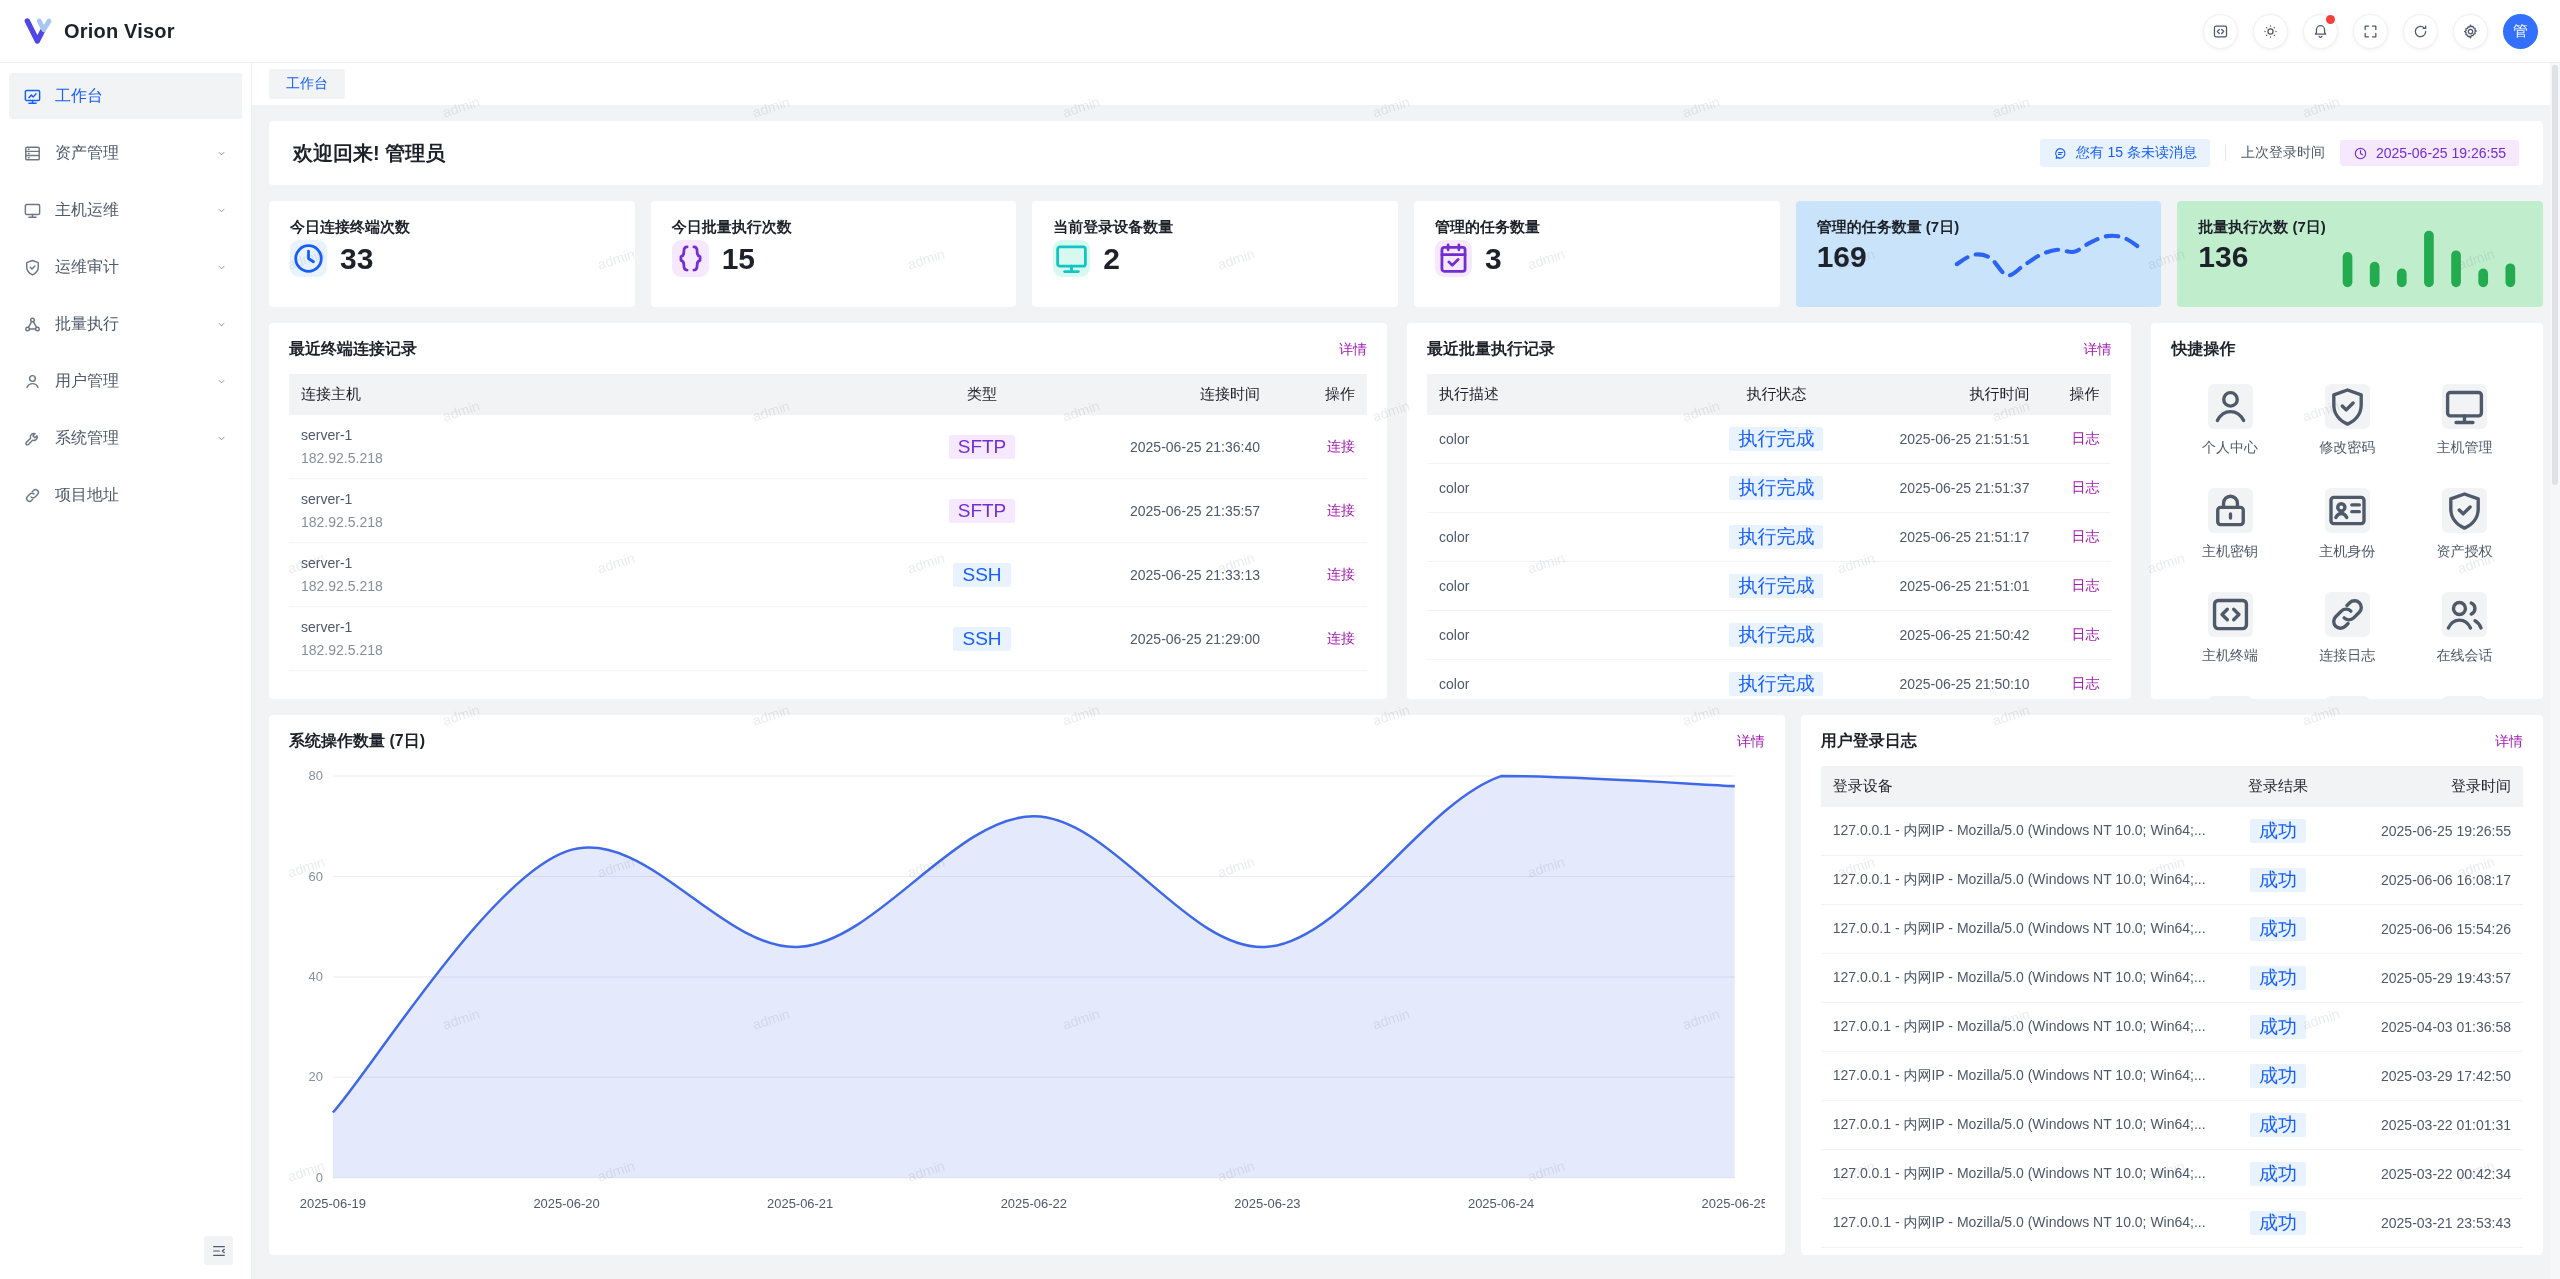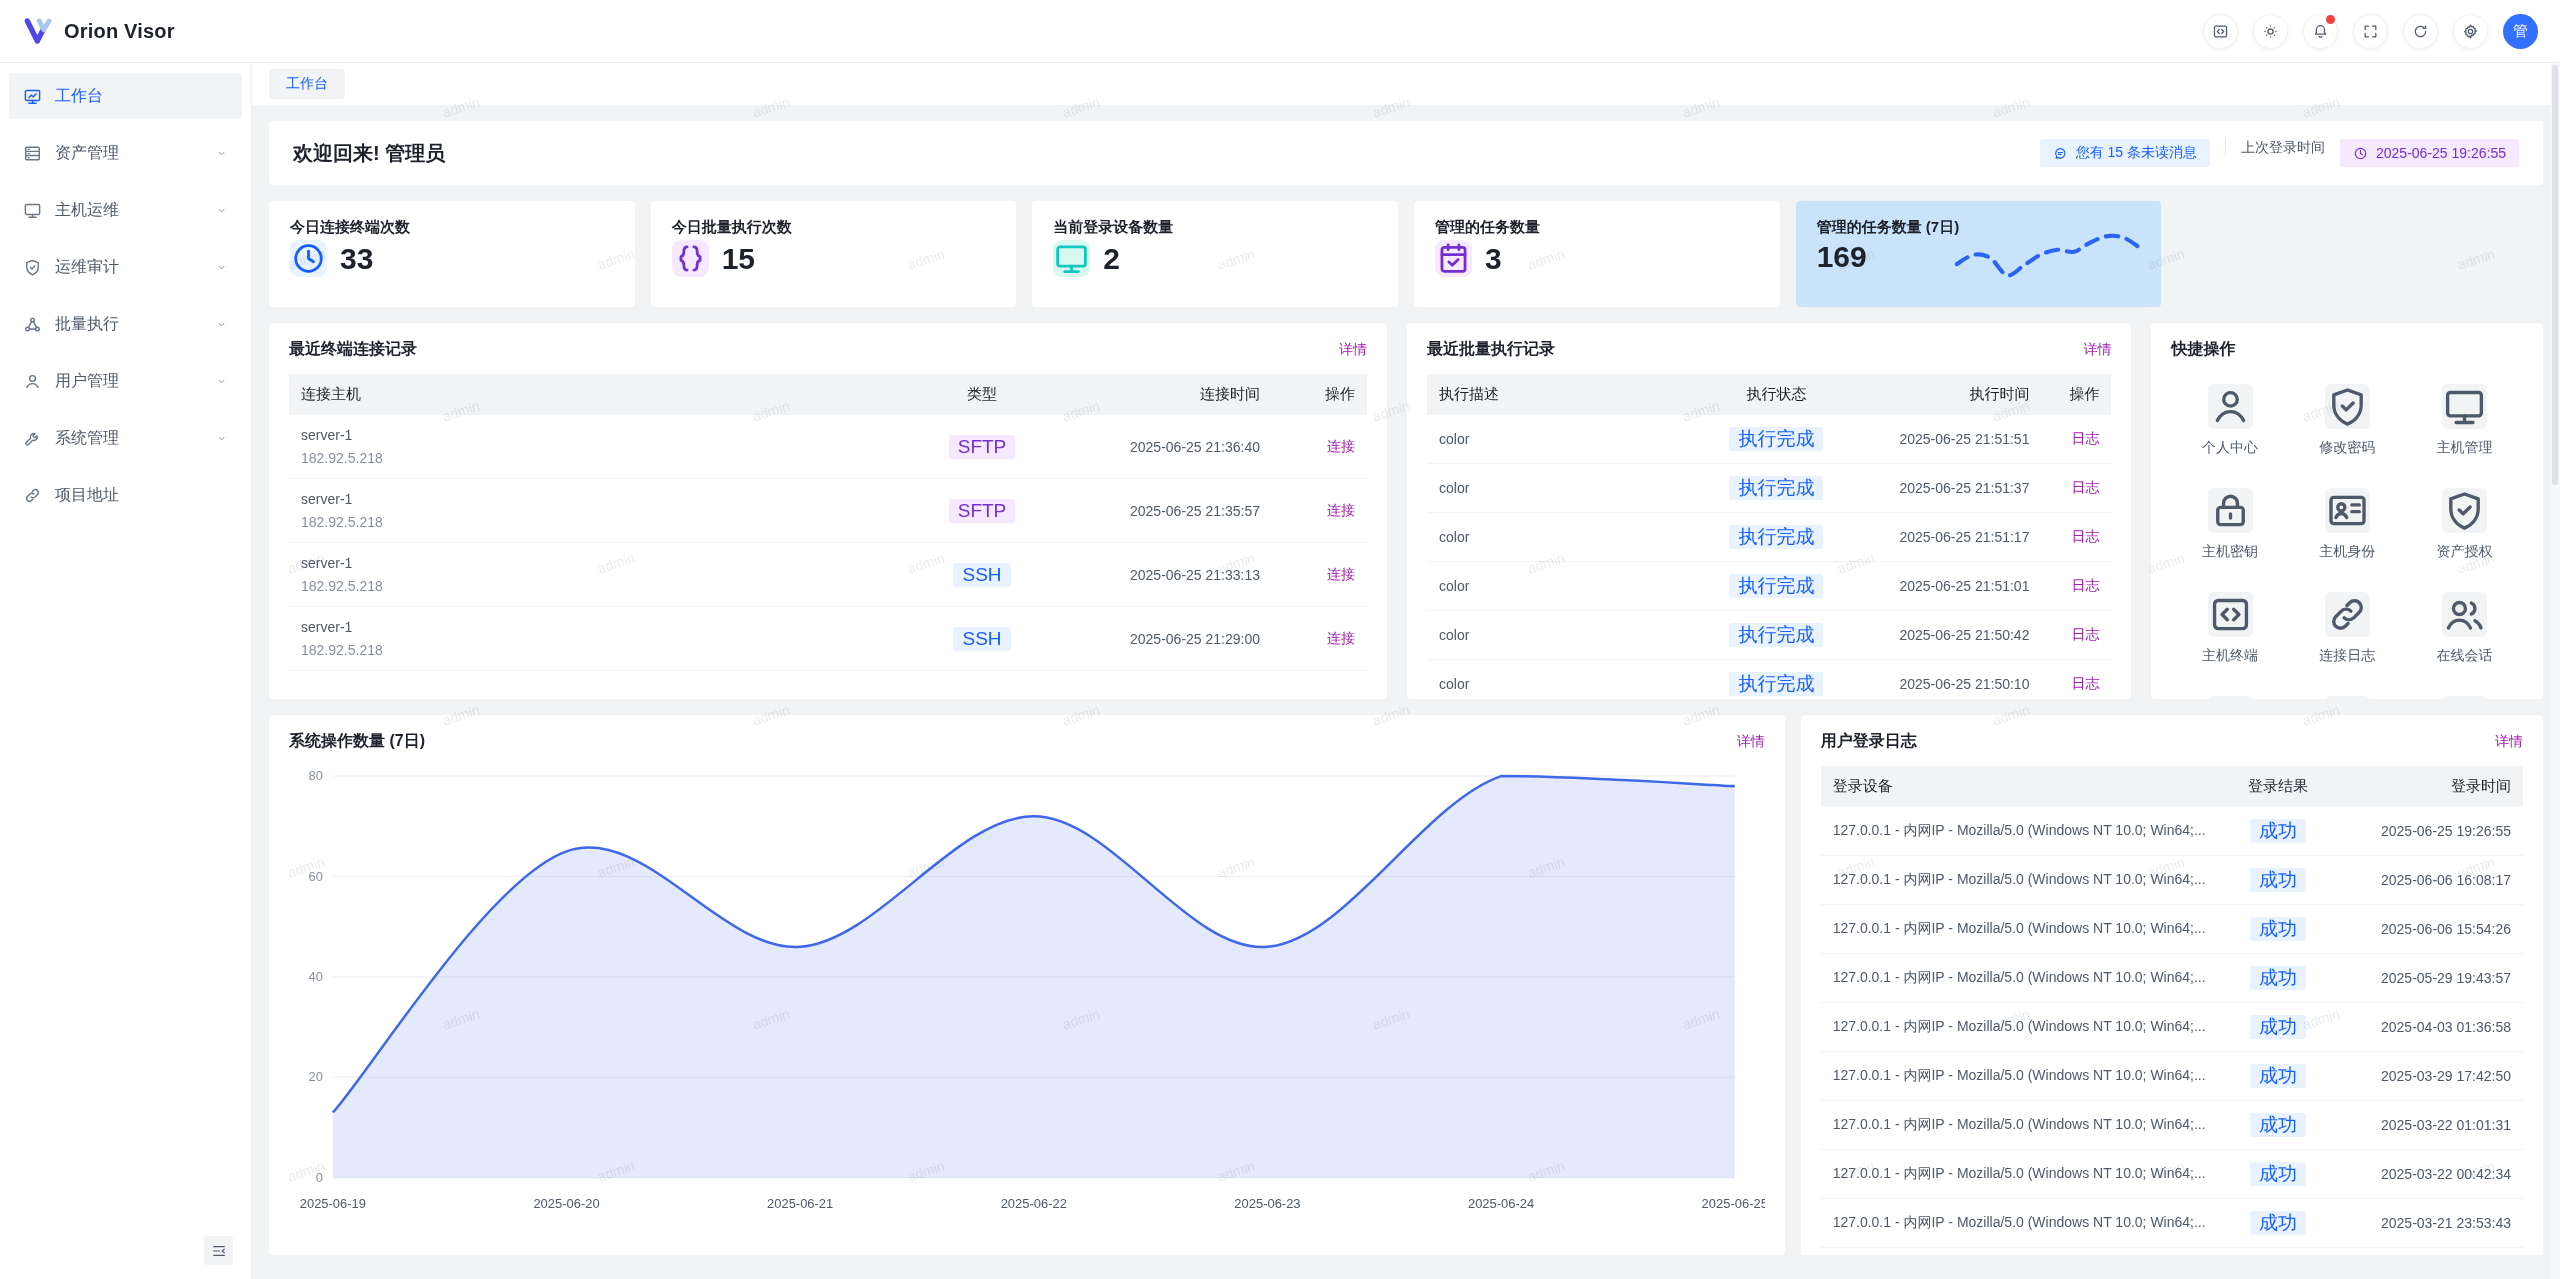--- a/index.html
+++ b/index.html
@@ -27,21 +27,21 @@
   .menu-item .chev{font-size:13px;color:#86909c}
   .collapse-btn{position:absolute;bottom:14px;right:18px;width:29px;height:29px;border-radius:3px;background:#f2f3f5;color:#4e5969;display:flex;align-items:center;justify-content:center;font-size:16px;cursor:pointer}
   
   main{flex:1;position:relative;overflow:hidden}
   .crumb-bar{height:42px;background:#fff;display:flex;align-items:center;padding:0 17px}
   .crumb-chip{background:#f2f3f5;color:#165dff;font-size:14px;padding:6px 17px;border-radius:3px;cursor:pointer}
   .content{padding:16px 17px;display:flex;flex-direction:column;gap:16px}
   
   .welcome-card{background:#fff;border-radius:4px;height:64px;display:flex;align-items:center;justify-content:space-between;padding:0 24px}
   .welcome-title{font-size:20px;font-weight:600}
-  .welcome-right{display:flex;gap:15px;font-size:14px}
+  .welcome-right{display:flex;align-items:center;gap:15px;font-size:14px}
   .chip{display:flex;align-items:center;gap:8px;padding:5px 13px;border-radius:3px;font-size:14px;cursor:pointer}
   .chip .icn{font-size:15px}
   .chip.blue{background:#e8f3ff;color:#165dff}
   .chip.purple{background:#f5e8ff;color:#722ed1}
   .vdiv{width:1px;height:16px;background:#e5e6eb}
   .last-login-label{color:#4e5969}
   
   .stats{display:grid;grid-template-columns:repeat(6,1fr);gap:16px}
   .stat-card{background:#fff;border-radius:4px;padding:17px 21px;height:106px;position:relative;overflow:hidden}
   .stat-title{font-size:15px;font-weight:600;color:#1d2129}
@@ -346,20 +346,35 @@
               <span class="stat-num">3</span>
             </div>
           </div>
           <div class="stat-card" style="background:#c9e3fa">
             <div class="stat-title">管理的任务数量 (7日)</div>
             <div class="stat-value-row">
               <span class="stat-num">169</span>
             </div>
             <svg class="mini-chart" viewBox="0 0 200 78" preserveAspectRatio="none">
               <path d="M 5 48.4 C 7.878787878787879 46.8 16.515151515151516 39.86666666666666 22.272727272727273 38.8 C 28.03030303030303 37.733333333333334 33.78787878787879 38.48 39.54545454545455 42 C 45.303030303030305 45.52 51.06060606060606 58.64 56.81818181818182 59.92 C 62.57575757575758 61.2 68.33333333333333 53.2 74.0909090909091 49.68 C 79.84848484848486 46.16 85.60606060606062 41.46666666666666 91.36363636363637 38.8 C 97.12121212121212 36.13333333333333 102.87878787878789 34.21333333333333 108.63636363636364 33.68 C 114.39393939393939 33.14666666666667 120.15151515151516 36.88 125.9090909090909 35.6 C 131.66666666666666 34.32 137.42424242424244 28.666666666666668 143.1818181818182 26 C 148.93939393939394 23.333333333333332 154.69696969696972 20.346666666666668 160.45454545454547 19.6 C 166.21212121212122 18.853333333333335 171.969696969697 19.386666666666663 177.72727272727275 21.519999999999996 C 183.4848484848485 23.65333333333333 192.12121212121212 30.586666666666666 195 32.4" fill="none" stroke="#2b63f5" stroke-width="4.2" stroke-linecap="round" stroke-dasharray="13 9"></path>
+            </svg>
+          </div>
+          <div class="stat-card" style="background:#c0eecd">
+            <div class="stat-title">批量执行次数 (7日)</div>
+            <div class="stat-value-row">
+              <span class="stat-num">136</span>
+            </div>
+            <svg class="mini-chart" viewBox="0 0 200 78" preserveAspectRatio="none">
+              <rect x="10" y="36.04" width="10" height="35.96" rx="5" fill="#25ab4f"></rect>
+              <rect x="38" y="45.900000000000006" width="10" height="26.099999999999998" rx="5" fill="#25ab4f"></rect>
+              <rect x="66" y="52.86" width="10" height="19.139999999999997" rx="5" fill="#25ab4f"></rect>
+              <rect x="94" y="14.000000000000007" width="10" height="57.99999999999999" rx="5" fill="#25ab4f"></rect>
+              <rect x="122" y="34.300000000000004" width="10" height="37.699999999999996" rx="5" fill="#25ab4f"></rect>
+              <rect x="150" y="52.86" width="10" height="19.139999999999997" rx="5" fill="#25ab4f"></rect>
+              <rect x="178" y="47.64" width="10" height="24.36" rx="5" fill="#25ab4f"></rect>
             </svg>
           </div>
         </div>
 
       <div class="mid-row">
         <div class="panel">
           <div class="panel-hd">
             <span class="panel-title">最近终端连接记录</span>
             <a class="link">详情</a>
           </div>

